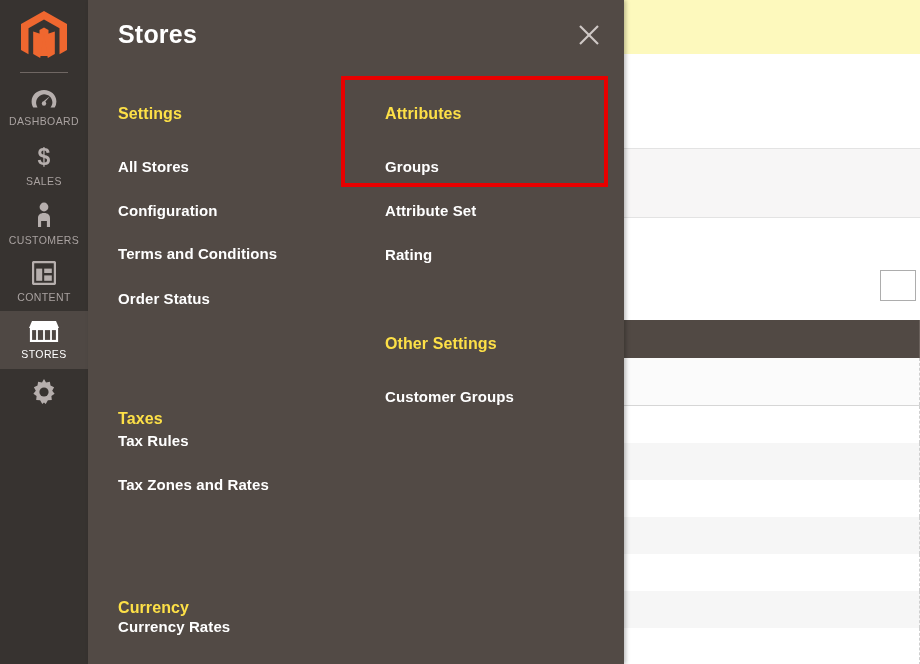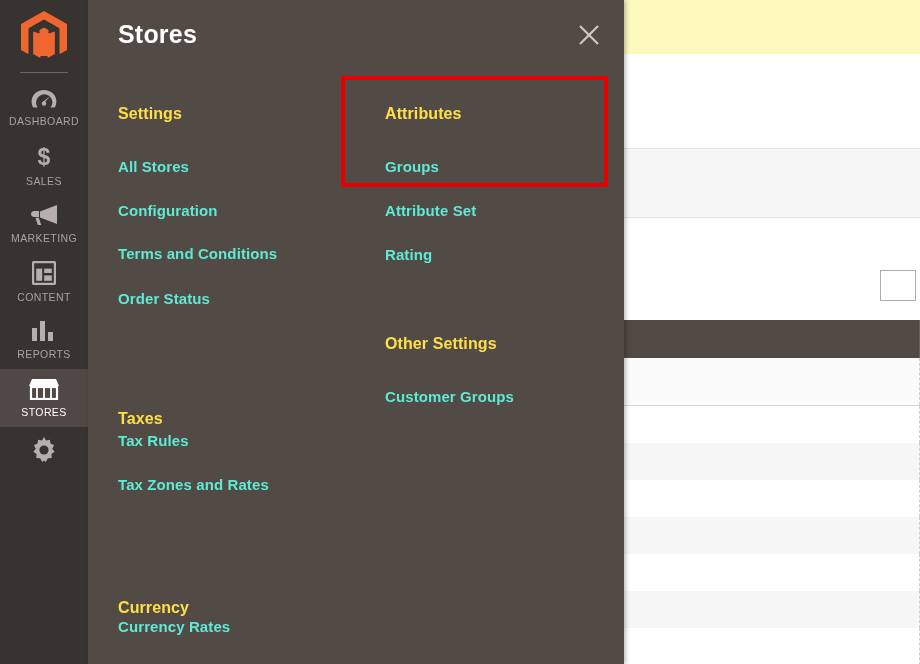--- a/index.html
+++ b/index.html
@@ -128,21 +128,21 @@
     width:30px; height:30px; cursor:pointer;
     display:flex; align-items:center; justify-content:center;
   }
   .col-left  { position:absolute; left:30px;  top:0; width:240px; }
   .col-right { position:absolute; left:297px; top:0; width:239px; }
   .grp-title {
     color:#fde047; font-size:16px; font-weight:bold;
     letter-spacing:.1px;
   }
   .mi {
-    color:#5eead4; font-size:15px; font-weight:bold; cursor:pointer;
+    color:#ffffff; font-size:15px; font-weight:bold; cursor:pointer;
     letter-spacing:.1px;
   }
   .abs { position:absolute; }
 
   #highlight-box {
     position:absolute; left:341px; top:76px;
     width:267px; height:111px;
     border:4px solid #e80000;
     z-index:60; pointer-events:none;
   }
@@ -266,43 +266,34 @@
             </svg></span>
           <span class="lbl">DASHBOARD</span>
         </div>
         <div class="nav-item">
           <span class="ico"><svg width="18" height="24" viewBox="0 0 18 24">
               <text x="9" y="20" text-anchor="middle" font-family="Liberation Sans, sans-serif" font-size="23" font-weight="bold" fill="#b6afad">$</text>
             </svg></span>
           <span class="lbl">SALES</span>
         </div>
         <div class="nav-item">
-          <span class="ico"><svg width="28" height="22" viewBox="0 0 28 22">
-              <path d="M27 1 10 7.5v6L27 20z" fill="#b6afad"></path>
-              <path d="M9 7H4c-1.6 0-3 1.4-3 3s1.4 3 3 3h5z" fill="#b6afad"></path>
-              <path d="M5.5 13.8 7.8 21h3.4l-2.4-7.2z" fill="#b6afad"></path>
-            </svg></span>
-          <span class="lbl">MARKETING</span>
+          <span class="ico"><svg width="18" height="26" viewBox="0 0 18 26">
+              <circle cx="9" cy="5" r="4.4" fill="#b6afad"></circle>
+              <path d="M9 11c-4.2 0-6 2.2-6 5.2V25h3.1v-6h5.8v6H15v-8.8C15 13.2 13.2 11 9 11z" fill="#b6afad"></path>
+            </svg></span>
+          <span class="lbl">CUSTOMERS</span>
         </div>
         <div class="nav-item">
           <span class="ico"><svg width="24" height="24" viewBox="0 0 24 24">
               <rect x="1" y="1" width="22" height="22" rx="1.5" fill="none" stroke="#b6afad" stroke-width="2.4"></rect>
               <rect x="4.2" y="7.6" width="6" height="12.2" fill="#b6afad"></rect>
               <rect x="12.2" y="7.6" width="7.6" height="4.4" fill="#b6afad"></rect>
               <rect x="12.2" y="14.4" width="7.6" height="5.4" fill="#b6afad"></rect>
             </svg></span>
           <span class="lbl">CONTENT</span>
-        </div>
-        <div class="nav-item">
-          <span class="ico"><svg width="26" height="22" viewBox="0 0 26 22">
-              <rect x="1" y="8" width="5" height="13" fill="#b6afad"></rect>
-              <rect x="9" y="1" width="5" height="20" fill="#b6afad"></rect>
-              <rect x="17" y="12" width="5" height="9" fill="#b6afad"></rect>
-            </svg></span>
-          <span class="lbl">REPORTS</span>
         </div>
         <div class="nav-item active">
           <span class="ico"><svg width="30" height="22" viewBox="0 0 30 22">
               <path d="M3 1h24l3 7H0z" fill="#ffffff"></path>
               <rect x="2" y="9" width="26" height="12" fill="none" stroke="#ffffff" stroke-width="2.2"></rect>
               <path d="M8 9v12M15 9v12M22 9v12" stroke="#ffffff" stroke-width="1.8"></path>
             </svg></span>
           <span class="lbl">STORES</span>
         </div>
         <div class="nav-item partial">

